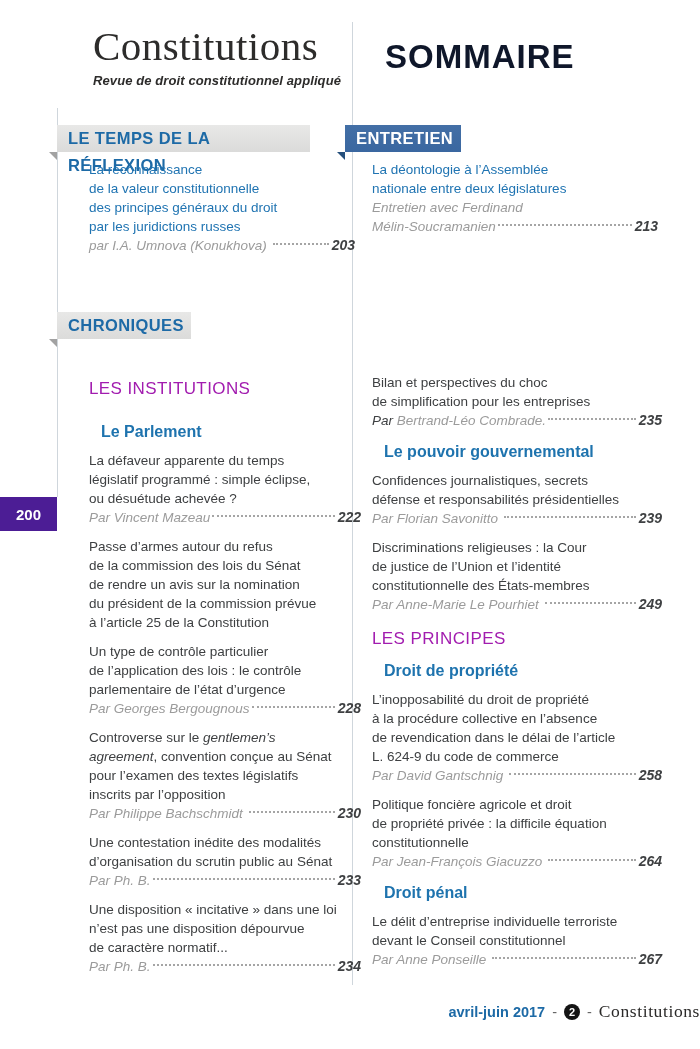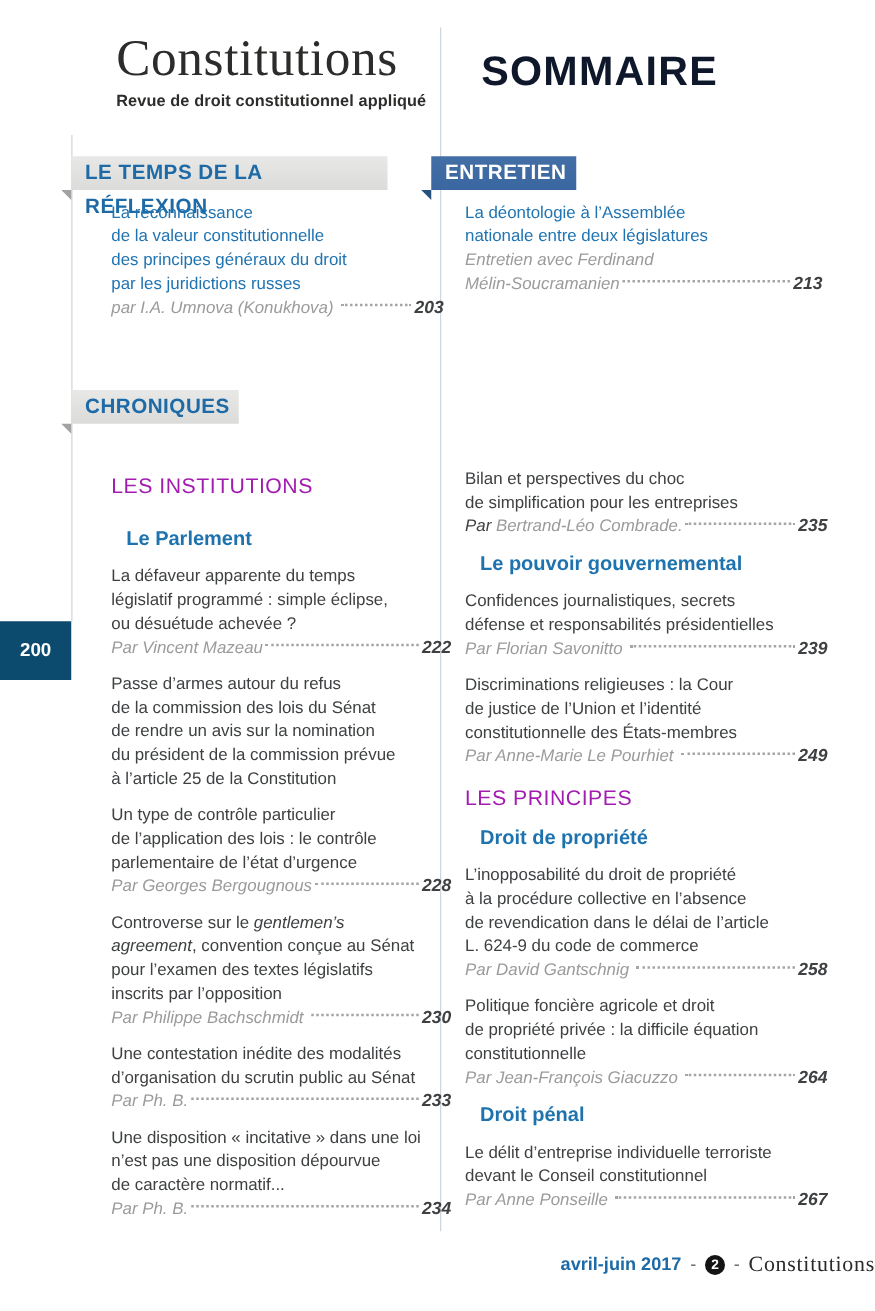--- a/index.html
+++ b/index.html
@@ -9,21 +9,21 @@
   }
   
   .vline { position:absolute; width:1px; background:#cfd6dc; }
   .vline-center { left:352px; top:22px; height:963px; }
   .vline-left { left:57px; top:108px; height:389px; }
 
   
   .brand { position:absolute; left:93px; top:24px; }
   .brand-title { font-family:"Liberation Serif", serif; font-size:41px; line-height:44px;
                  color:#2d2c2b; letter-spacing:0.5px; }
-  .brand-subtitle { font-size:13px; font-weight:bold; color:#2d2c2b; margin-top:5px; letter-spacing:0.1px; }
+  .brand-subtitle { font-size:13px; font-weight:bold; color:#2d2c2b; margin-top:5px; letter-spacing:0.1px;font-style:italic; }
   .sommaire { position:absolute; left:385px; top:38px; margin:0; font-size:33px;
               font-weight:bold; color:#0f172a; letter-spacing:1px; }
 
   
   .banner { position:absolute; height:27px; line-height:27px; box-sizing:border-box;
             padding:0 11px; font-size:16.5px; font-weight:bold; letter-spacing:0.4px;
             background:linear-gradient(#e8e8e7,#dbdbda); color:#1d6aa6; }
   .banner::after { content:""; position:absolute; left:-8px; bottom:-8px; width:0; height:0;
                    border-top:8px solid #a2a2a2; border-left:8px solid transparent; }
   .banner-blue { background:linear-gradient(#436fa6,#3a67a0); color:#ffffff; }
@@ -48,21 +48,21 @@
   .byline { white-space:pre; }
   .byline-dark { color:#3e4042; white-space:pre; }
   .leader { flex:1 1 auto; min-width:10px; border-bottom:2px dotted #a5a5a5; margin:0 3px 4px 2px; }
   .pagenum { color:#3e4042; font-weight:bold; font-size:14px; }
   .group-header { font-size:17px; font-weight:normal; color:#a21caf; letter-spacing:0.4px; margin:0 0 24px 0; }
   .group-header.principles { margin:15px 0 13px 0; }
   .sub-header { font-size:16px; font-weight:bold; color:#1e73ae; margin:13px 0 10px 12px; }
   .sub-header.first { margin-top:0; }
 
   
-  .page-tab { position:absolute; left:0; top:497px; width:57px; height:47px; background:#0c4a6e;
+  .page-tab { position:absolute; left:0; top:497px; width:57px; height:34px; background:#4c1d95;
               color:#ffffff; font-size:15px; font-weight:bold;
               display:flex; align-items:center; justify-content:center; }
 
   
   .footer { position:absolute; left:0; top:1001px; width:100%; padding-left:36px; box-sizing:border-box;
             display:flex; justify-content:flex-end; align-items:center; gap:7px; font-size:14.5px; }
   .footer-issue { color:#1d6aa6; font-weight:bold; }
   .footer-dash { color:#666; }
   .footer-badge { width:16px; height:16px; border-radius:50%; background:#141414; color:#fff;
                   font-size:11px; font-weight:bold; display:flex; align-items:center; justify-content:center; }

